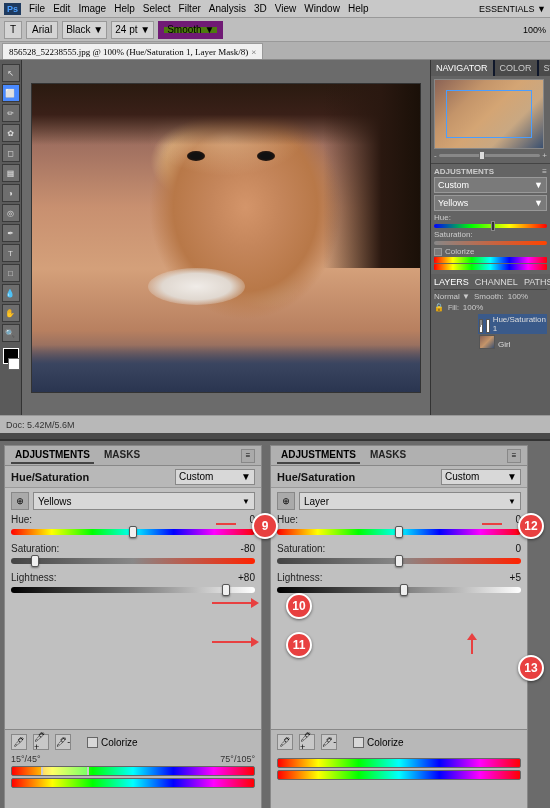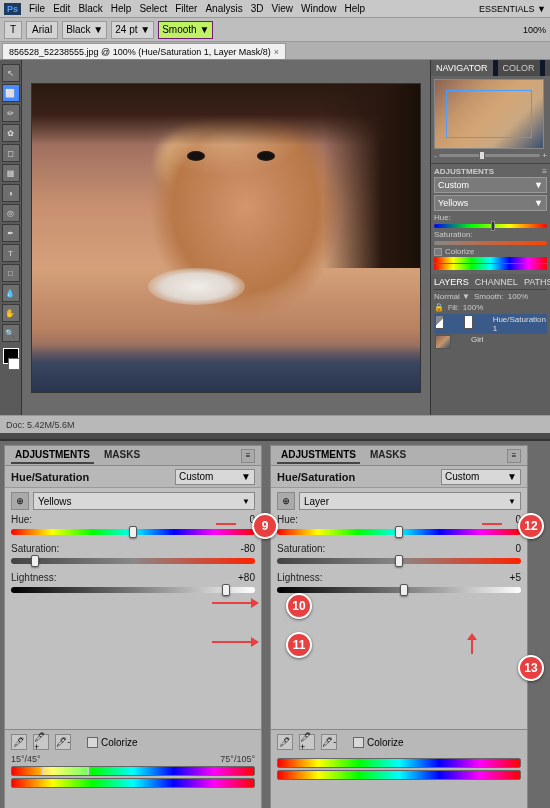--- a/index.html
+++ b/index.html
@@ -158,21 +158,21 @@
     }
     .right-panel-tabs {
       height: 16px;
       background: #4a4a4a;
       display: flex;
       font-size: 9px;
       color: #ccc;
     }
     .rp-tab {
       padding: 2px 5px;
-      border-right: 5px solid #0f172a;
+      border-right: 2px solid #0f172a;
       display: flex;
       align-items: center;
     }
     .rp-tab.active { background: #5a5a5a; color: #fff; }
 
     .nav-panel {
       background: #646464;
       padding: 3px;
       border-bottom: 1px solid #444;
     }
@@ -257,25 +257,26 @@
       color: #ddd;
       display: flex;
       gap: 6px;
       border-bottom: 1px solid #444;
       padding-bottom: 2px;
       margin-bottom: 2px;
     }
     .layers-mini-header span.active { color: #fff; }
     .layer-row {
       display: flex;
-      align-items: flex-start;
-      gap: 20px;
+      align-items: flex-end;
+      gap: 3px;
       padding: 1px;
       font-size: 8px;
       color: #ddd;
+      margin-left: 44px;
     }
     .layer-row.active { background: #3a5a8a; }
     .layer-thumb {
       width: 16px; height: 14px;
       background: #888;
       border: 1px solid #555;
     }
     .layer-thumb.white { background: #fff; }
     .layer-thumb.adj { background: linear-gradient(135deg, #888 50%, #fff 50%); }
     .layer-name { font-size: 8px; }
@@ -294,21 +295,21 @@
       background: #d0d0d0;
       border: 1px solid #999;
       border-bottom: none;
       padding: 1px 6px;
       height: 16px;
       display: flex;
       align-items: center;
       gap: 3px;
       margin-right: 2px;
     }
-    .tab-item.active { background: #f0f0f0; }
+    .tab-item.active { background: #f0f0f0; font-family: Liberation Serif, serif; }
     .tab-close { color: #666; cursor: pointer; }
 
     
     .status-bar {
       height: 18px;
       background: #b8b8b8;
       display: flex;
       align-items: center;
       padding: 0 6px;
       font-size: 9px;
@@ -586,38 +587,38 @@
   </style>
 </head>
 <body>
 
 <div class="ps-top">
 
   <div class="menu-bar">
     <span style="background:#1e3a5f;color:#4a9eff;padding:1px 3px;font-weight:bold;font-size:9px;">Ps</span>
     <span>File</span>
     <span>Edit</span>
-    <span>Black</span>
+    <span>Image</span>
     <span>Help</span>
     <span>Select</span>
     <span>Filter</span>
     <span>Analysis</span>
     <span>3D</span>
     <span>View</span>
     <span>Window</span>
     <span>Help</span>
     <span style="margin-left:auto;font-size:9px;">ESSENTIALS ▼</span>
   </div>
 
   <div class="toolbar-top">
     <div class="toolbar-top-btn">T</div>
     <div style="background:#d4d4d4;border:1px solid #999;height:18px;padding:0 5px;font-size:10px;display:flex;align-items:center;">Arial</div>
     <div style="background:#d4d4d4;border:1px solid #999;height:18px;padding:0 3px;font-size:10px;display:flex;align-items:center;">Black ▼</div>
     <div style="background:#d4d4d4;border:1px solid #999;height:18px;padding:0 3px;font-size:10px;display:flex;align-items:center;">24 pt ▼</div>
-    <div style="background:#bef264;border:1px solid #701a75;height:18px;padding:0 3px;font-size:10px;display:flex;align-items:center;">Smooth ▼</div>
+    <div style="background:#4d7c0f;border:6px solid #701a75;height:18px;padding:0 3px;font-size:10px;display:flex;align-items:center;">Smooth ▼</div>
     <span style="font-size:9px;margin-left:auto;">100%</span>
   </div>
 
   <div class="tab-bar">
     <div class="tab-item active">
       <span style="font-size:9px;">856528_52238555.jpg @ 100% (Hue/Saturation 1, Layer Mask/8)</span>
       <span class="tab-close">×</span>
     </div>
   </div>
 

